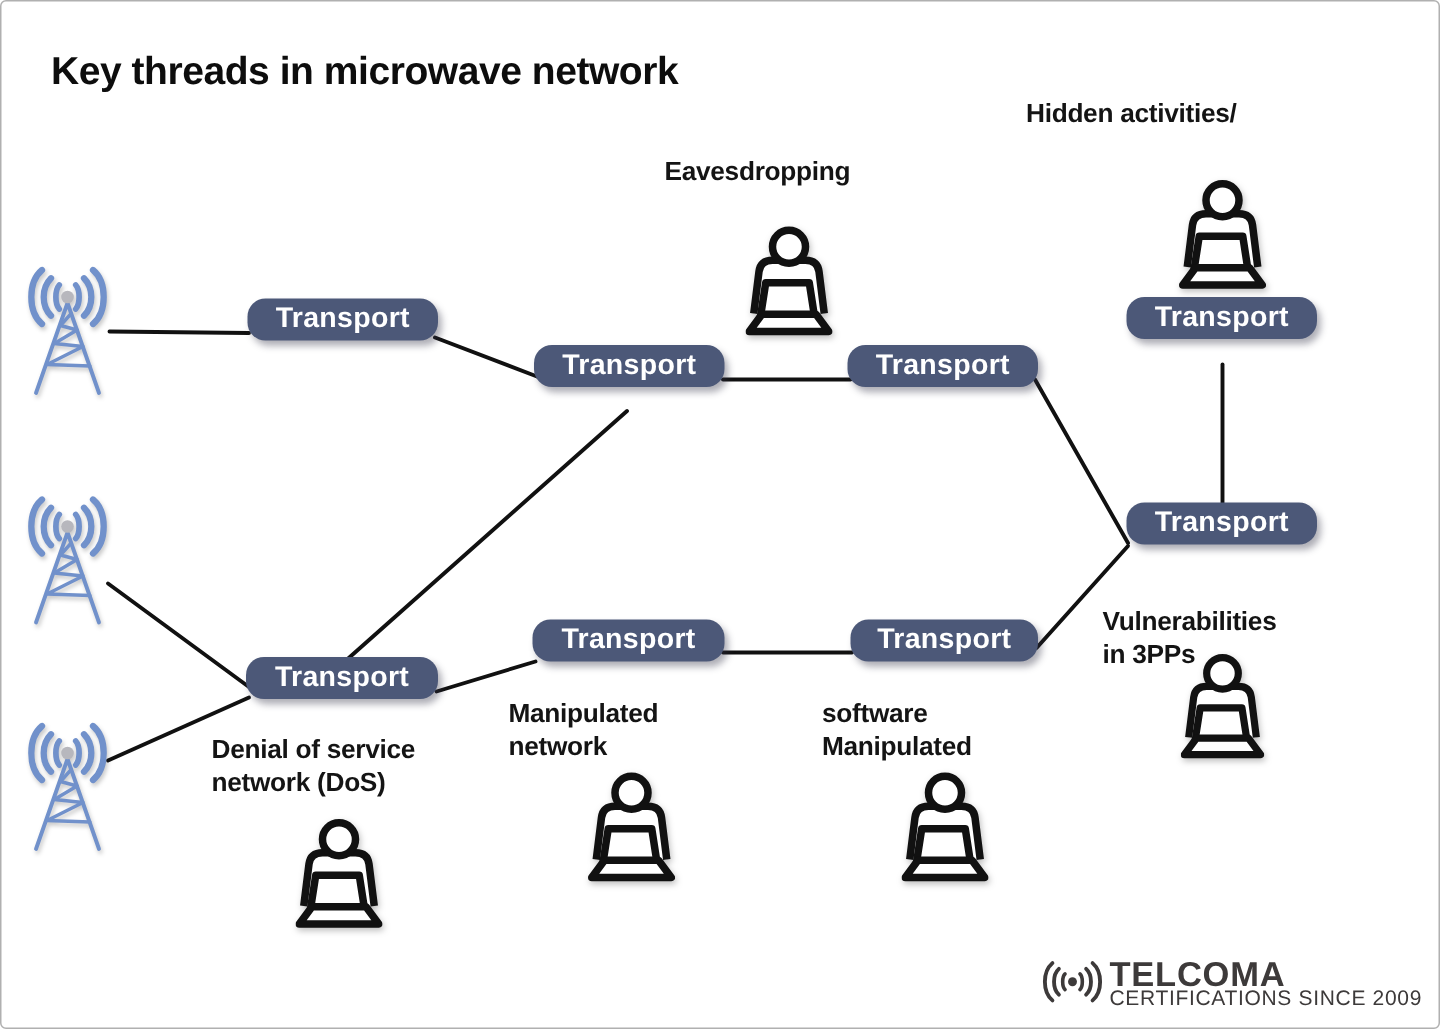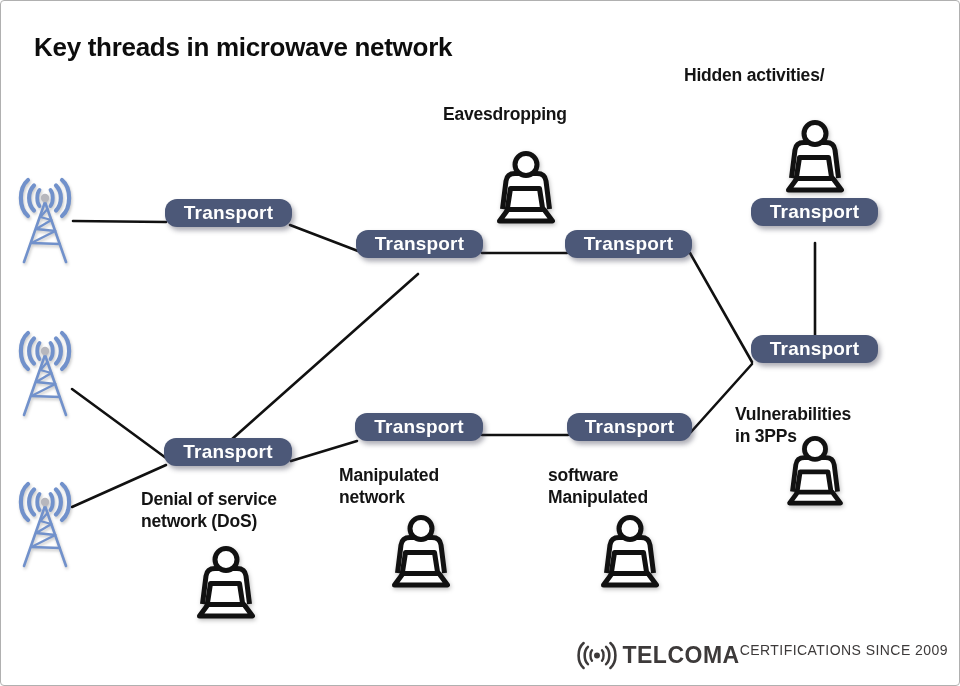--- a/index.html
+++ b/index.html
@@ -72,21 +72,21 @@
   #hacker-dos{left:196px;top:544px;}
   #hacker-unauth{left:391px;top:513px;}
   #hacker-manip{left:600px;top:513px;}
   
   .logo{
     position:absolute;right:11px;bottom:15px;z-index:3;
     display:flex;align-items:center;gap:3px;
     color:var(--logo-gray,#3d3a3a);
   }
   .logo-icon{width:44px;height:29px;flex:0 0 auto;}
-  .logo-text{display:flex;flex-direction:row;}
+  .logo-text{display:flex;flex-direction:column;}
   .logo-brand{font-size:23px;line-height:21px;font-weight:700;letter-spacing:0.5px;}
   .logo-tagline{font-size:14px;line-height:10px;font-weight:400;letter-spacing:0.45px;}
 </style>
 </head>
 <body>
 
 <svg width="0" height="0" style="position:absolute" aria-hidden="true">
   <defs>
     <symbol id="shape-tower" viewBox="0 0 60 87">
       <g fill="none" stroke="currentColor" stroke-linecap="round">

